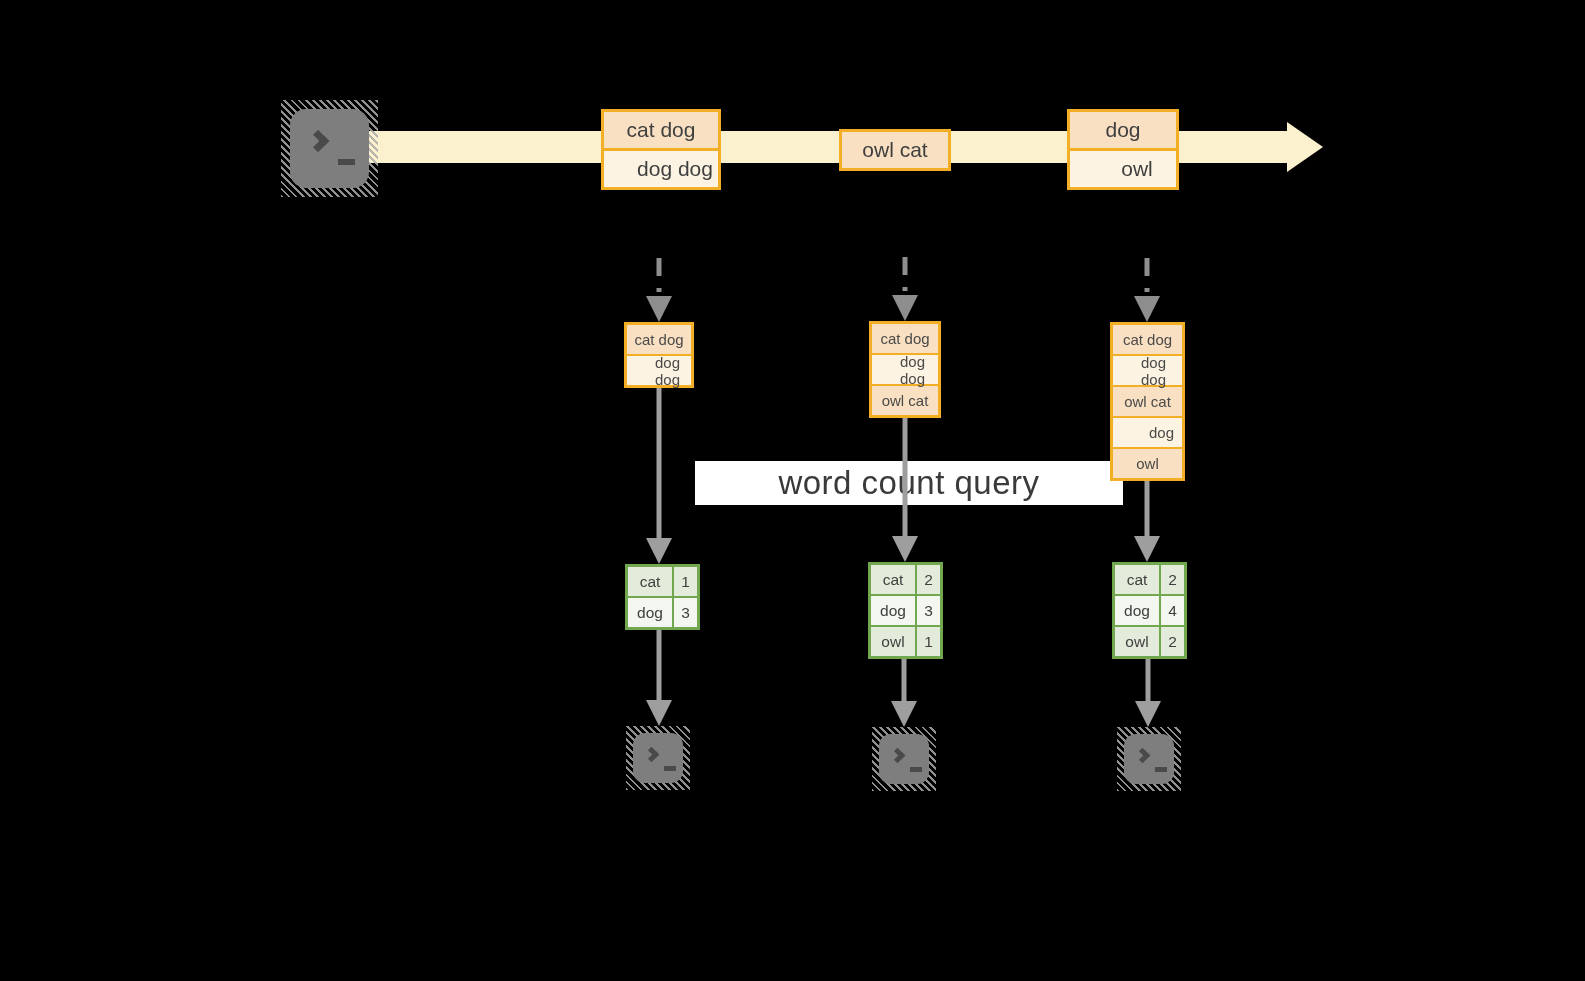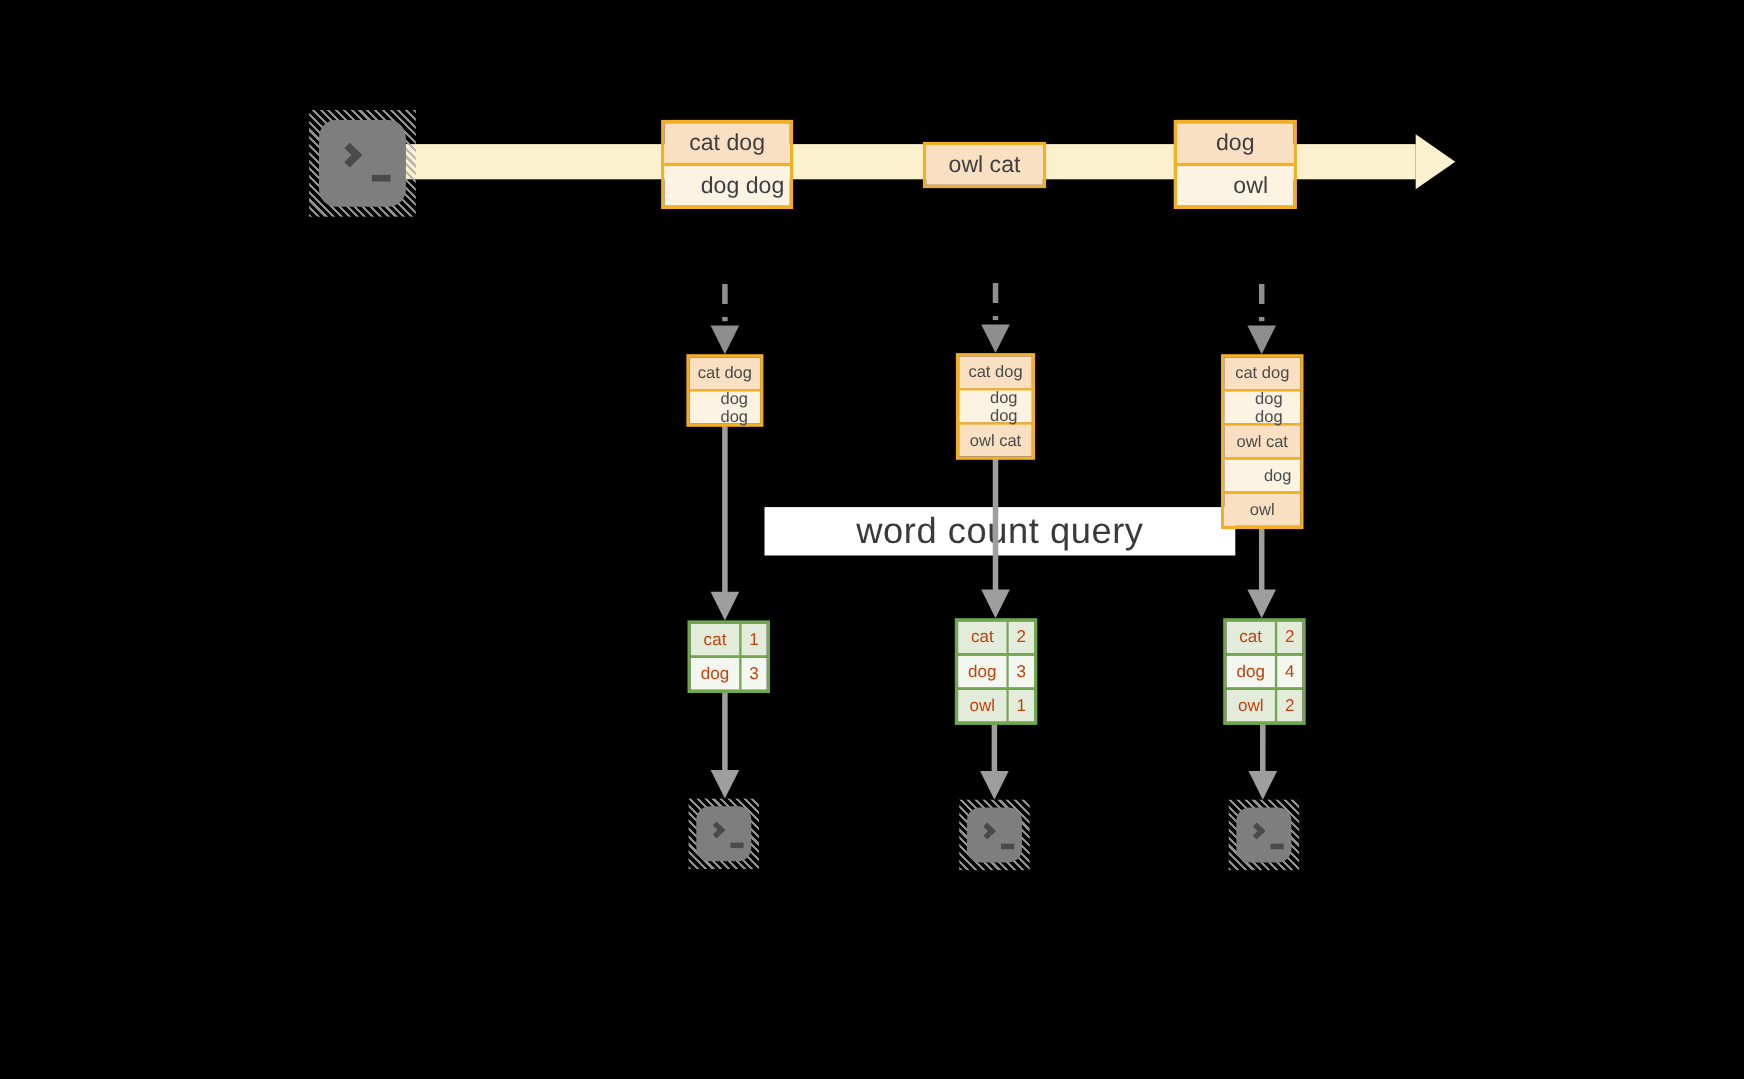--- a/index.html
+++ b/index.html
@@ -80,21 +80,21 @@
   
   .banner{position:absolute;left:695px;top:461px;width:428px;height:44px;background:#FFFFFF;z-index:1;
     display:flex;align-items:center;justify-content:center;font-size:33px;color:#3A3A3A;letter-spacing:0.5px;}
   
   .wc-table{position:absolute;border:3px solid var(--green);z-index:3;}
   .wc-table .trow{display:flex;}
   .wc-table .trow + .trow{border-top:2px solid var(--green);}
   .wc-table .trow:nth-child(odd) .cell{background:var(--gdark);}
   .wc-table .trow:nth-child(even) .cell{background:var(--glight);}
   .wc-table .cell{height:29px;display:flex;align-items:center;justify-content:center;
-    font-size:15.5px;color:#c2410c;}
+    font-size:15.5px;color:#404040;}
   .wc-table .word{width:44px;border-right:2px solid var(--green);}
   .wc-table .num{width:23px;}
   #table1{left:625px;top:564px;}
   #table2{left:868px;top:562px;}
   #table3{left:1112px;top:562px;}
 </style>
 </head>
 <body>
 
 <div id="canvas">

